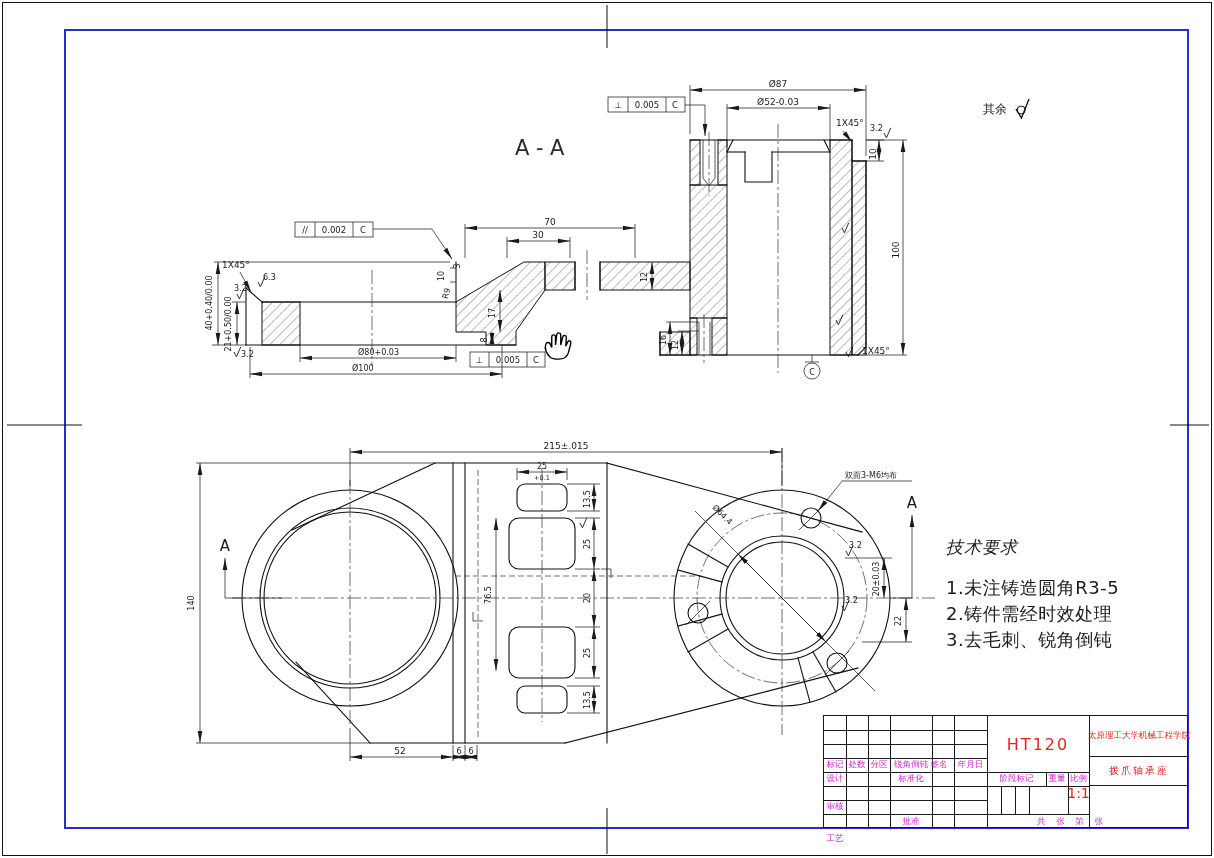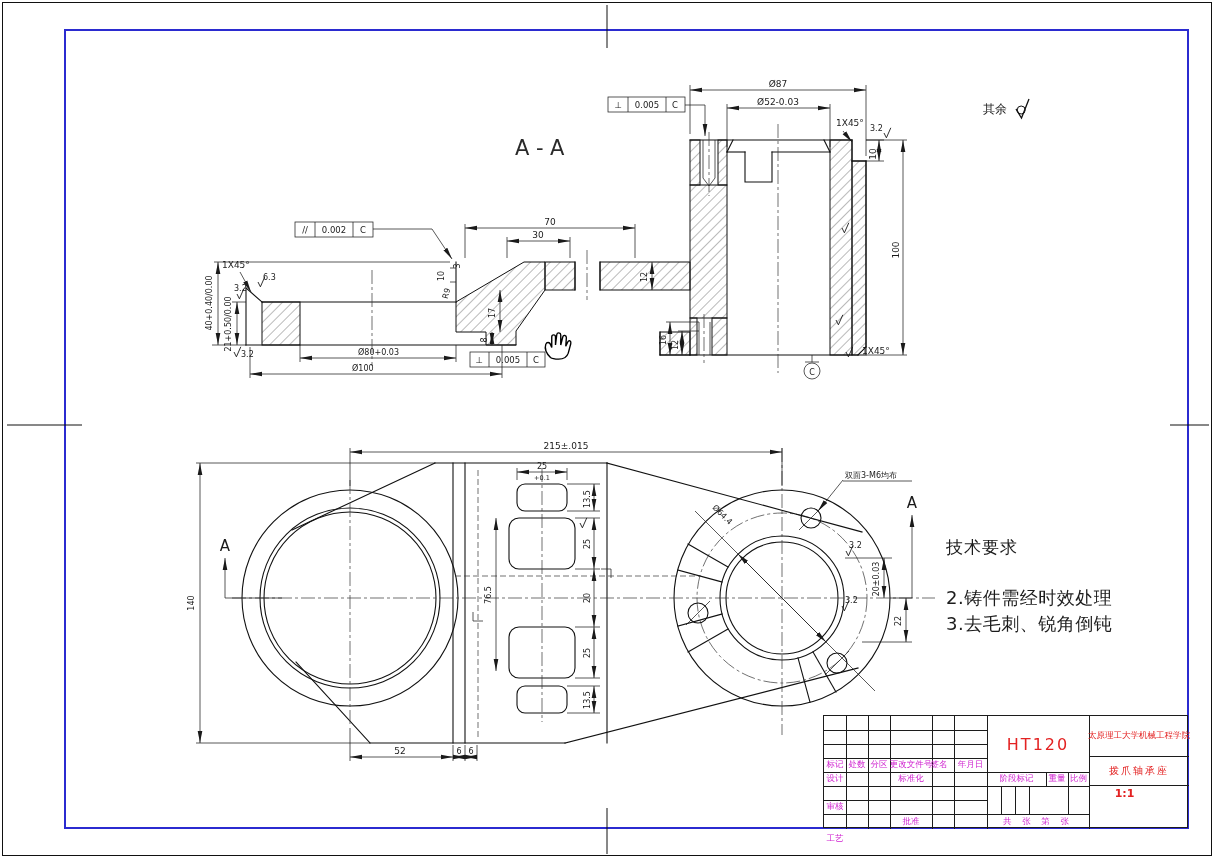--- a/index.html
+++ b/index.html
@@ -6,41 +6,41 @@
   body{width:1214px;height:858px;position:relative;overflow:hidden;
        font-family:"DejaVu Sans","Liberation Sans",sans-serif;}
   svg text{font-family:"DejaVu Sans","Liberation Sans",sans-serif;fill:#1a1a1a;}
   .dimtxt{font-size:9px;}
   .dimtxt-s{font-size:8px;}
   .viewtitle{font-size:21px;letter-spacing:7px;fill:#2a2a2a;}
   .gdtxt{font-size:8.5px;}
 
   
   .tech{position:absolute;left:946px;top:536px;color:#1c1c1c;}
-  .tech .t{font-size:17px;margin-bottom:26px;letter-spacing:1px;}
+  .tech .t{font-size:17px;margin-bottom:16px;letter-spacing:1px;font-style:italic;}
   .tech .i{font-size:18px;line-height:26px;letter-spacing:0.5px;}
 
   
   .surf{position:absolute;left:983px;top:97px;display:flex;align-items:center;gap:6px;}
   .surf .lbl{font-size:12px;color:#1c1c1c;}
 
   
   .tb{position:absolute;left:823px;top:715px;width:365px;height:113px;
       border:1.5px solid #1c1c1c;box-sizing:border-box;font-size:8.5px;}
   .tb .vl,.tb .hl{position:absolute;background:#1c1c1c;}
   .tb .vl{width:1px;}
   .tb .hl{height:1px;}
   .tb .cell{position:absolute;display:flex;align-items:center;justify-content:center;
             color:#cf1fcf;white-space:nowrap;}
   .tb .red{color:#e32222;}
   .tb .mat{font-size:16px;letter-spacing:2px;}
   .tb .inst{font-size:8.5px;font-weight:normal;}
   .tb .pname{font-size:10px;font-weight:normal;letter-spacing:2px;}
-  .tb .scaleval{font-size:11px;font-weight:bold;margin-left:46px;}
-  .tb .sheetrow{letter-spacing:4px;}
+  .tb .scaleval{font-size:14px;font-weight:normal;}
+  .tb .sheetrow{letter-spacing:4px;margin-left:34px;}
 </style>
 </head>
 <body>
 
 
 
 <svg width="1214" height="858" viewBox="0 0 1214 858">
   <defs>
     <pattern id="hatch" width="7" height="7" patternUnits="userSpaceOnUse" patternTransform="rotate(45)">
       <line x1="0" y1="0" x2="0" y2="7" stroke="#3a3a3a" stroke-width="0.7"></line>
@@ -396,20 +396,21 @@
   <span class="lbl">其余</span>
   <svg width="26" height="24">
     <path d="M3,12 L8.5,21 L16,2" stroke="#111" fill="none" stroke-width="1.3"></path>
     <circle cx="8.2" cy="13" r="4" stroke="#111" fill="none" stroke-width="1"></circle>
   </svg>
 </div>
 
 
 <div class="tech">
   <div class="t">技术要求</div>
+  <div class="i">1.未注铸造圆角R3-5</div>
   <div class="i">2.铸件需经时效处理</div>
   <div class="i">3.去毛刺、锐角倒钝</div>
 </div>
 
 
 <div class="tb">
 
   <div class="vl" style="left:22px;top:0;height:113px"></div>
   <div class="vl" style="left:44px;top:0;height:113px"></div>
   <div class="vl" style="left:66px;top:0;height:113px"></div>
@@ -433,21 +434,21 @@
   <div class="vl" style="left:191px;top:70px;height:28px"></div>
   <div class="vl" style="left:205px;top:70px;height:28px"></div>
 
   <div class="vl" style="left:265px;top:0;height:113px"></div>
   <div class="hl" style="left:265px;top:40px;width:100px"></div>
   <div class="hl" style="left:265px;top:69px;width:100px"></div>
 
   <div class="cell" style="left:0;top:42px;width:22px;height:14px">标记</div>
   <div class="cell" style="left:22px;top:42px;width:22px;height:14px">处数</div>
   <div class="cell" style="left:44px;top:42px;width:22px;height:14px">分区</div>
-  <div class="cell" style="left:66px;top:42px;width:42px;height:14px">更改文件号</div>
+  <div class="cell" style="left:66px;top:42px;width:42px;height:14px">锐角倒钝</div>
   <div class="cell" style="left:104px;top:42px;width:22px;height:14px">签名</div>
   <div class="cell" style="left:130px;top:42px;width:33px;height:14px">年月日</div>
   <div class="cell" style="left:0;top:56px;width:22px;height:14px">设计</div>
   <div class="cell" style="left:66px;top:56px;width:42px;height:14px">标准化</div>
   <div class="cell" style="left:0;top:84px;width:22px;height:14px">审核</div>
   <div class="cell" style="left:0;top:112px;width:22px;height:21px">工艺</div>
   <div class="cell" style="left:66px;top:98px;width:42px;height:15px">批准</div>
 
   <div class="cell red mat" style="left:163px;top:0;width:102px;height:56px">HT120</div>
   <div class="cell" style="left:163px;top:56px;width:59px;height:14px">阶段标记</div>

